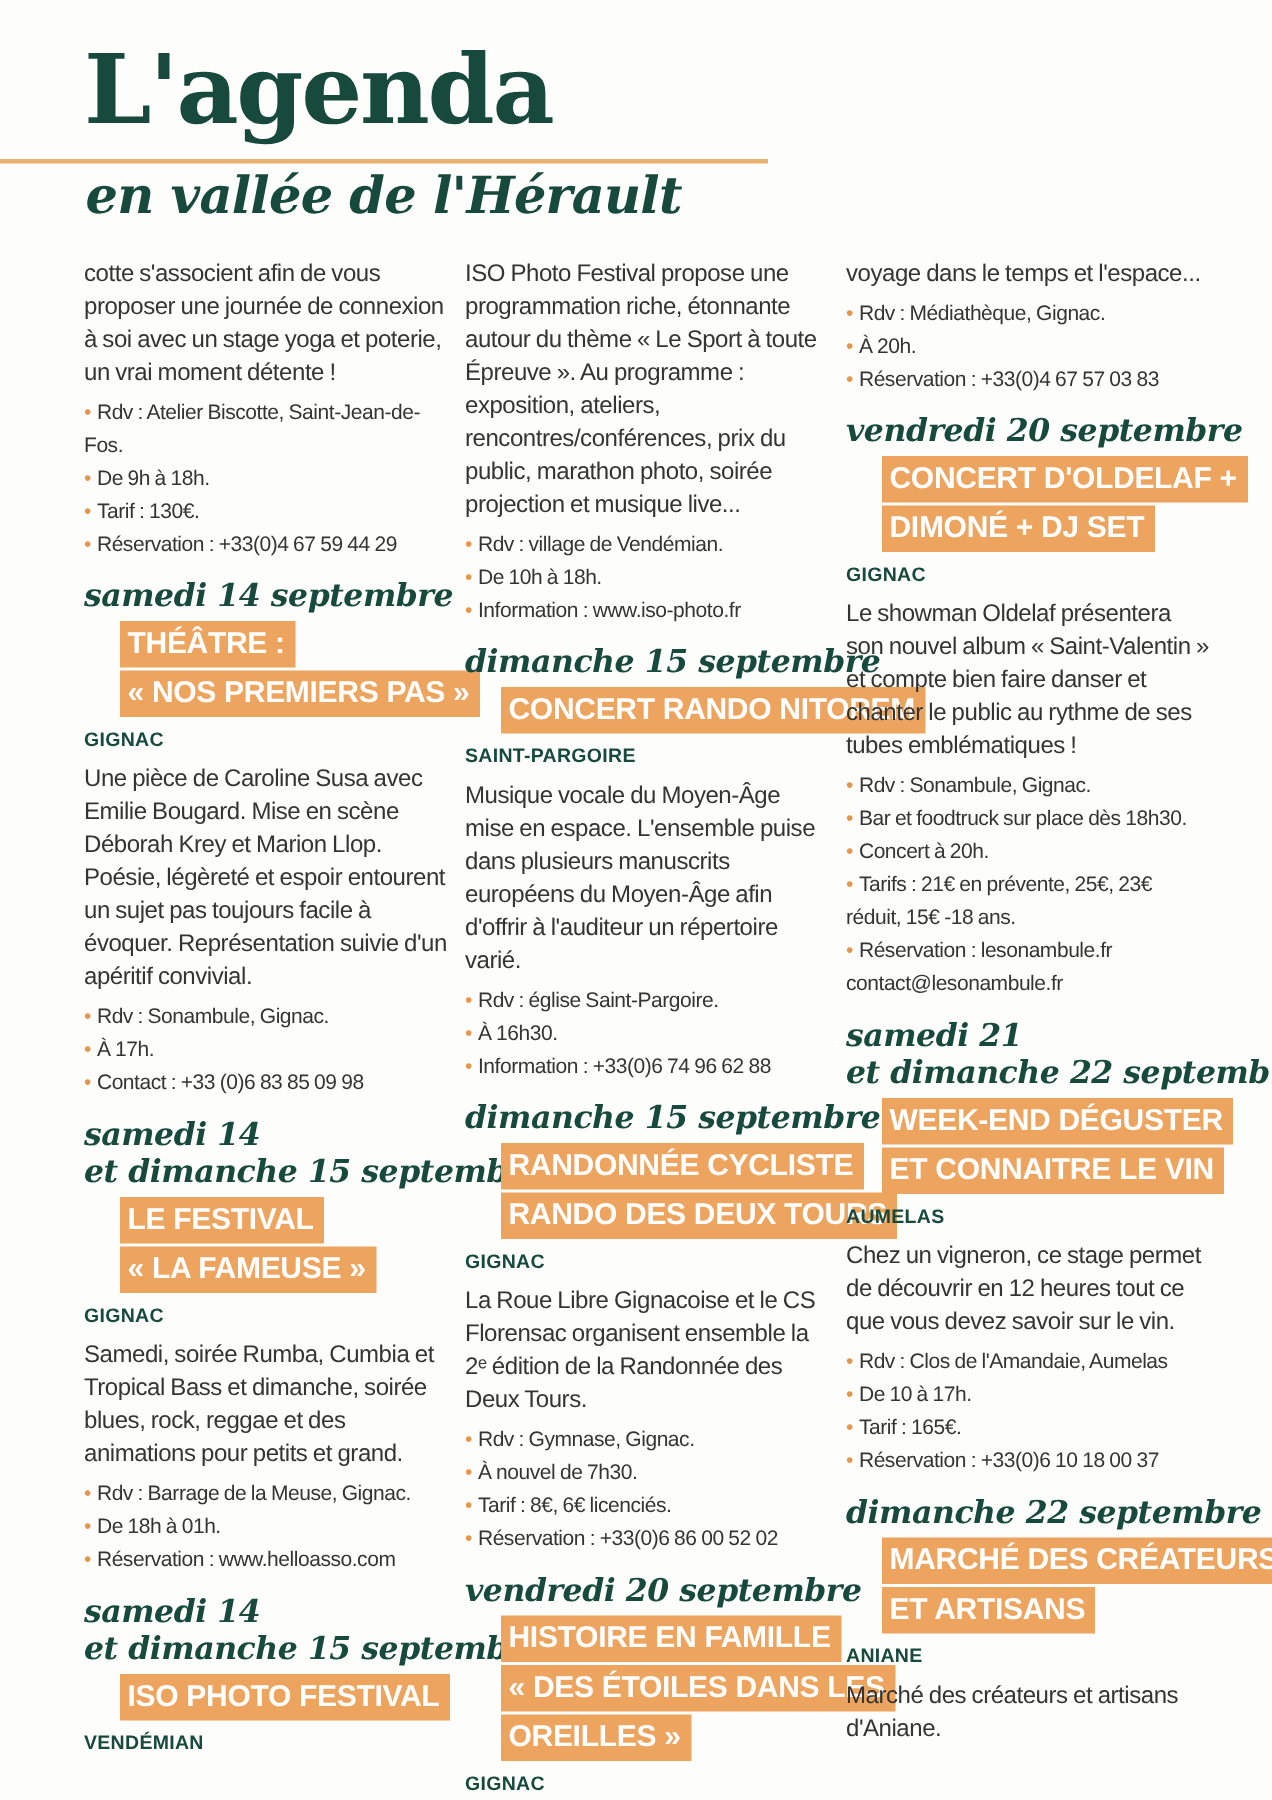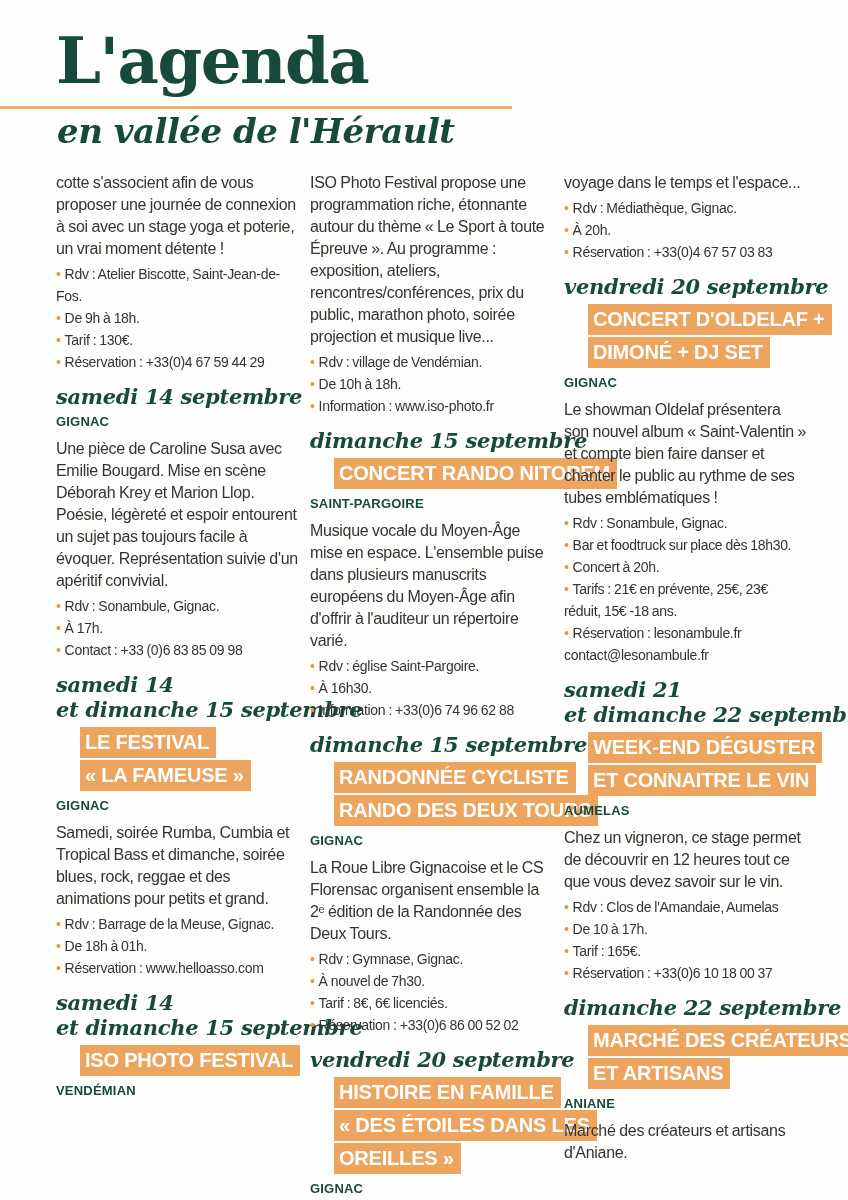--- a/index.html
+++ b/index.html
@@ -73,20 +73,21 @@
         <p class="para">cotte s'associent afin de vous proposer une journée de connexion à soi avec un stage yoga et poterie, un vrai moment détente !</p>
         <ul class="details">
           <li>Rdv : Atelier Biscotte, Saint-Jean-de-Fos.</li>
           <li>De 9h à 18h.</li>
           <li>Tarif : 130€.</li>
           <li>Réservation : +33(0)4 67 59 44 29</li>
         </ul>
         <h3 class="date">
           <span class="date-line">samedi 14 septembre</span>
         </h3>
+        <h2 class="etitle"><span class="hl">THÉÂTRE :</span><br><span class="hl">« NOS PREMIERS PAS »</span></h2>
         <div class="venue">GIGNAC</div>
         <p class="para">Une pièce de Caroline Susa avec Emilie Bougard. Mise en scène Déborah Krey et Marion Llop. Poésie, légèreté et espoir entourent un sujet pas toujours facile à évoquer. Représentation suivie d'un apéritif convivial.</p>
         <ul class="details">
           <li>Rdv : Sonambule, Gignac.</li>
           <li>À 17h.</li>
           <li>Contact : +33 (0)6 83 85 09 98</li>
         </ul>
         <h3 class="date">
           <span class="date-line">samedi 14</span>
           <span class="date-line">et dimanche 15 septembre</span>

